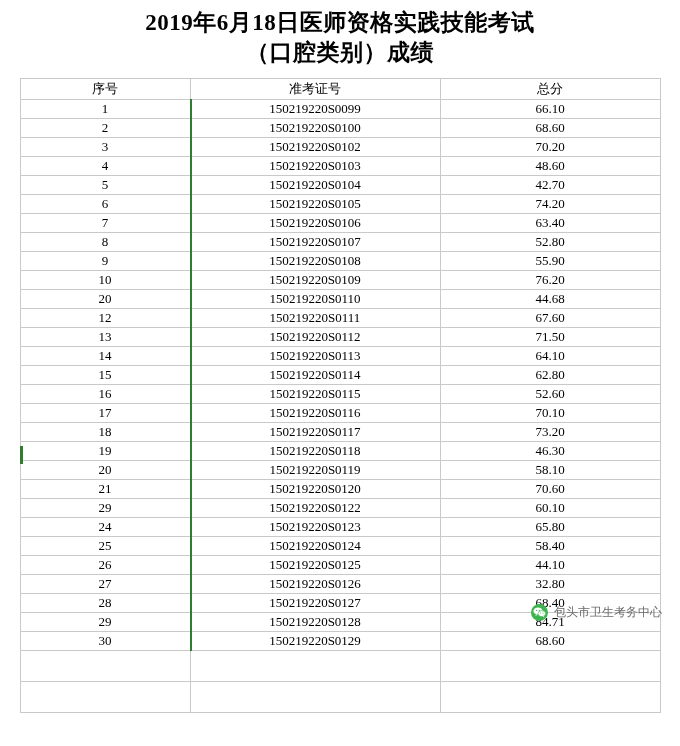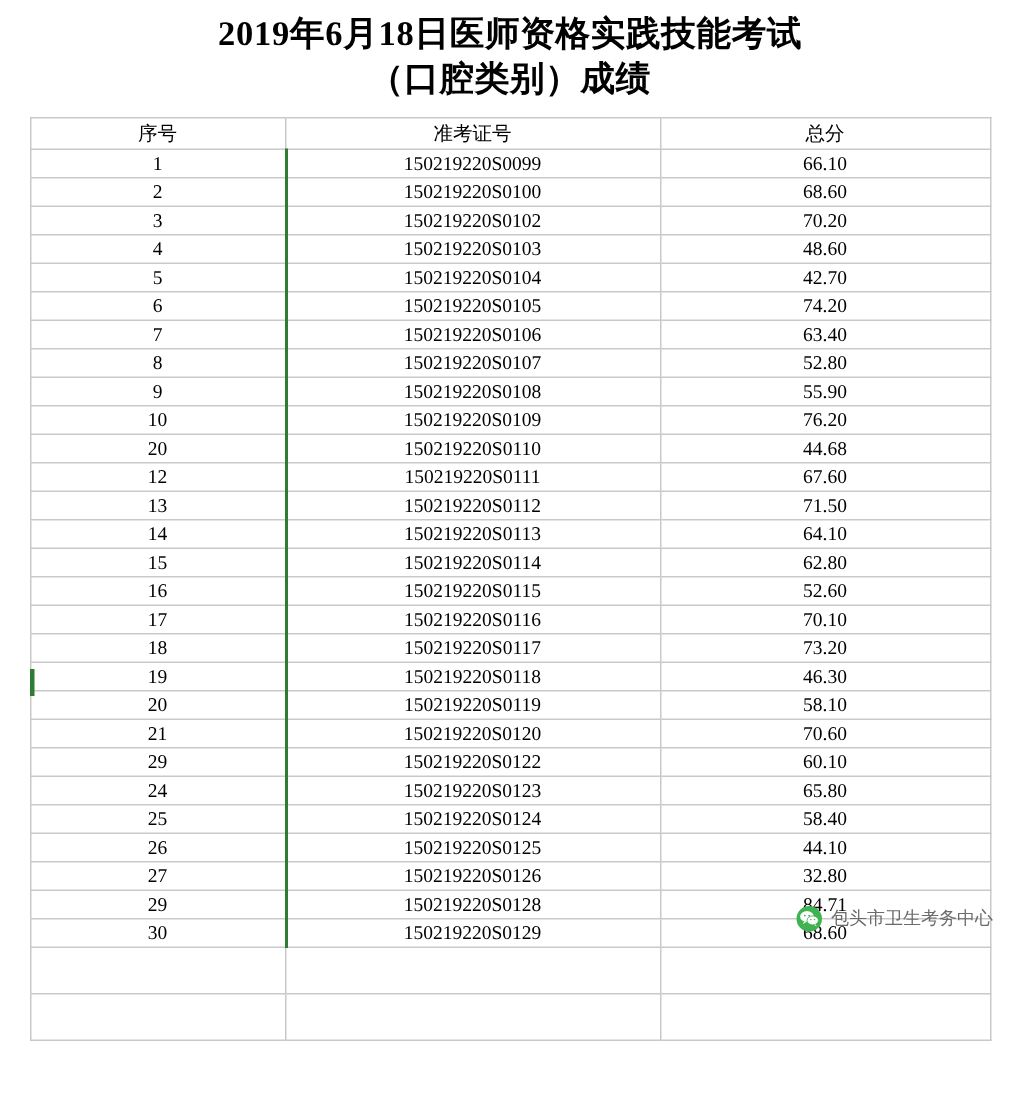--- a/index.html
+++ b/index.html
@@ -256,20 +256,25 @@
         </tr>
       <tr>
           <td>26</td>
           <td class="idcell mark">150219220S0125</td>
           <td>44.10</td>
         </tr>
       <tr>
           <td>27</td>
           <td class="idcell mark">150219220S0126</td>
           <td>32.80</td>
+        </tr>
+      <tr>
+          <td>28</td>
+          <td class="idcell mark">150219220S0127</td>
+          <td>68.40</td>
         </tr>
       <tr>
           <td>29</td>
           <td class="idcell mark">150219220S0128</td>
           <td>84.71</td>
         </tr>
       <tr>
           <td>30</td>
           <td class="idcell mark">150219220S0129</td>
           <td>68.60</td>

